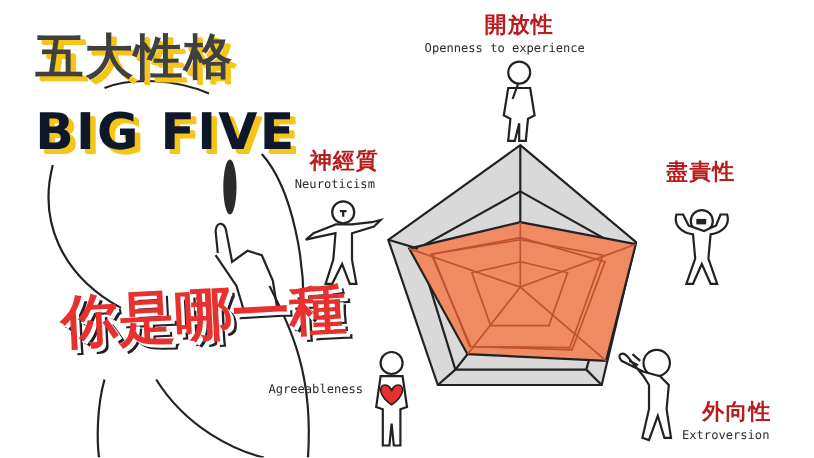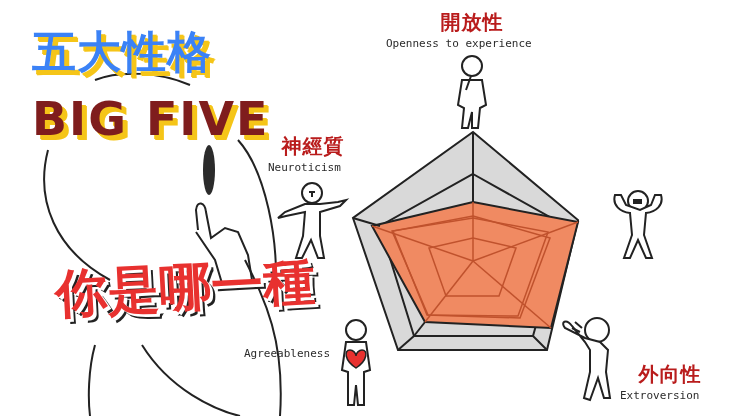--- a/index.html
+++ b/index.html
@@ -1,24 +1,24 @@
 <!DOCTYPE html>
 <html><head>
 <meta charset="utf-8">
 <style>
   html, body { margin:0; padding:0; background:#ffffff; }
   body { width:740px; height:416px; position:relative; overflow:hidden; font-family:"DejaVu Sans", sans-serif; }
   .abs { position:absolute; }
   .title-cn {
-    left:32px; top:30px; font-size:44px; font-weight:bold; color:#3b82f6; letter-spacing:1px;
+    left:32px; top:30px; font-size:44px; font-weight:bold; color:#404040; letter-spacing:1px;
     text-shadow: 4px 4px 0 #f5c518, 5px 5px 0 #f5c518;
     font-family:"DejaVu Sans", sans-serif; line-height:1;
   }
   .title-en {
-    left:32px; top:96px; font-size:46px; font-weight:bold; color:#7f1d1d; letter-spacing:2px;
+    left:32px; top:96px; font-size:46px; font-weight:bold; color:#0f172a; letter-spacing:2px;
     text-shadow: 4px 4px 0 #f5c518, 5px 5px 0 #f5c518;
     font-family:"DejaVu Sans", sans-serif; line-height:1;
   }
   .question {
     left:54px; top:268px; font-size:52px; font-weight:bold; color:#e8312f; letter-spacing:0;
     text-shadow: 3px 3px 0 #ffffff, 5px 5px 0 #222222;
     transform: rotate(-3deg); transform-origin:left top; line-height:1;
   }
   .trait-cn { font-size:20px; font-weight:bold; color:#b91c1c; line-height:1; text-align:center; letter-spacing:1px; }
   .trait-en { font-size:11px; color:#2b2b2b; line-height:1; font-family:"DejaVu Sans Mono", monospace; letter-spacing:0; }
@@ -105,20 +105,21 @@
 <div class="abs title-cn">五大性格</div>
 <div class="abs title-en">BIG FIVE</div>
 <div class="abs question">你是哪一種</div>
 
 <div class="abs" style="left:386px; top:12px; width:172px;">
   <div class="trait-cn">開放性</div>
   <div class="trait-en" style="margin-top:6px;">Openness to experience</div>
 </div>
 
 <div class="abs" style="left:572px; top:146px; width:130px;">
+  <div class="trait-cn">盡責性</div>
 </div>
 
 <div class="abs" style="left:620px; top:364px; width:100px;">
   <div class="trait-cn">外向性</div>
   <div class="trait-en" style="margin-top:6px;">Extroversion</div>
 </div>
 
 <div class="abs" style="left:244px; top:342px; width:104px;">
   <div class="trait-en" style="margin-top:6px;">Agreeableness</div>
 </div>

